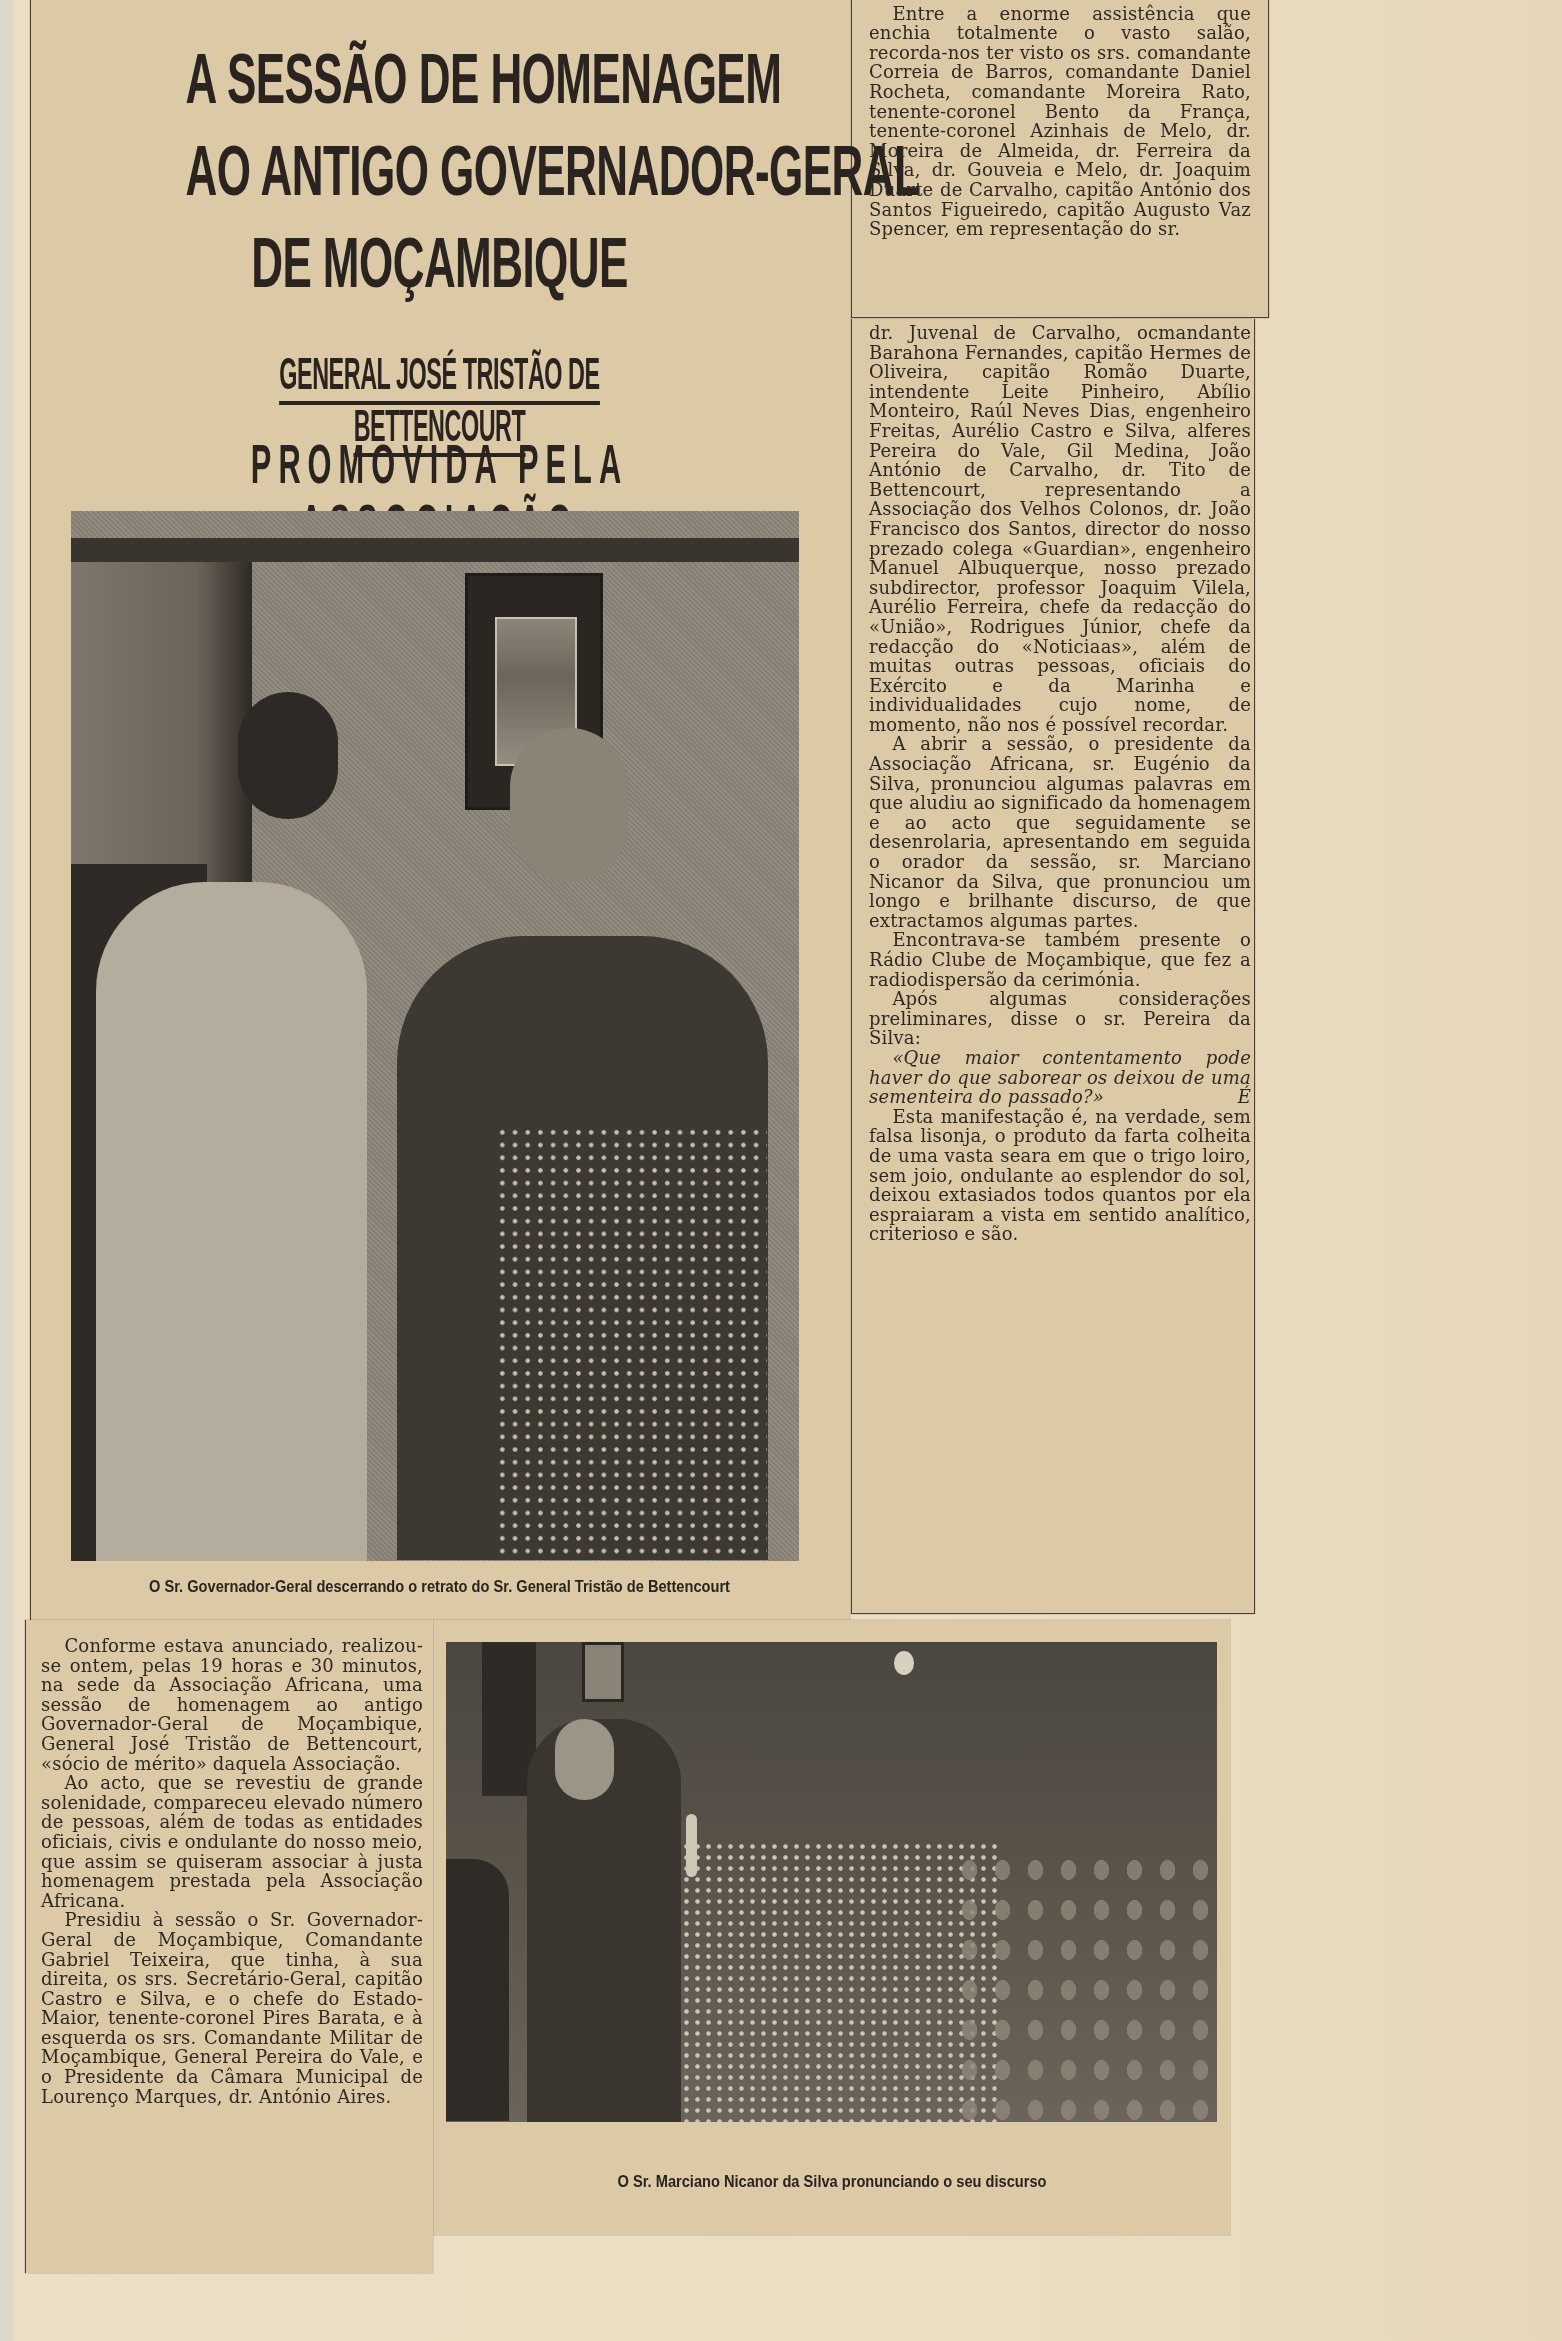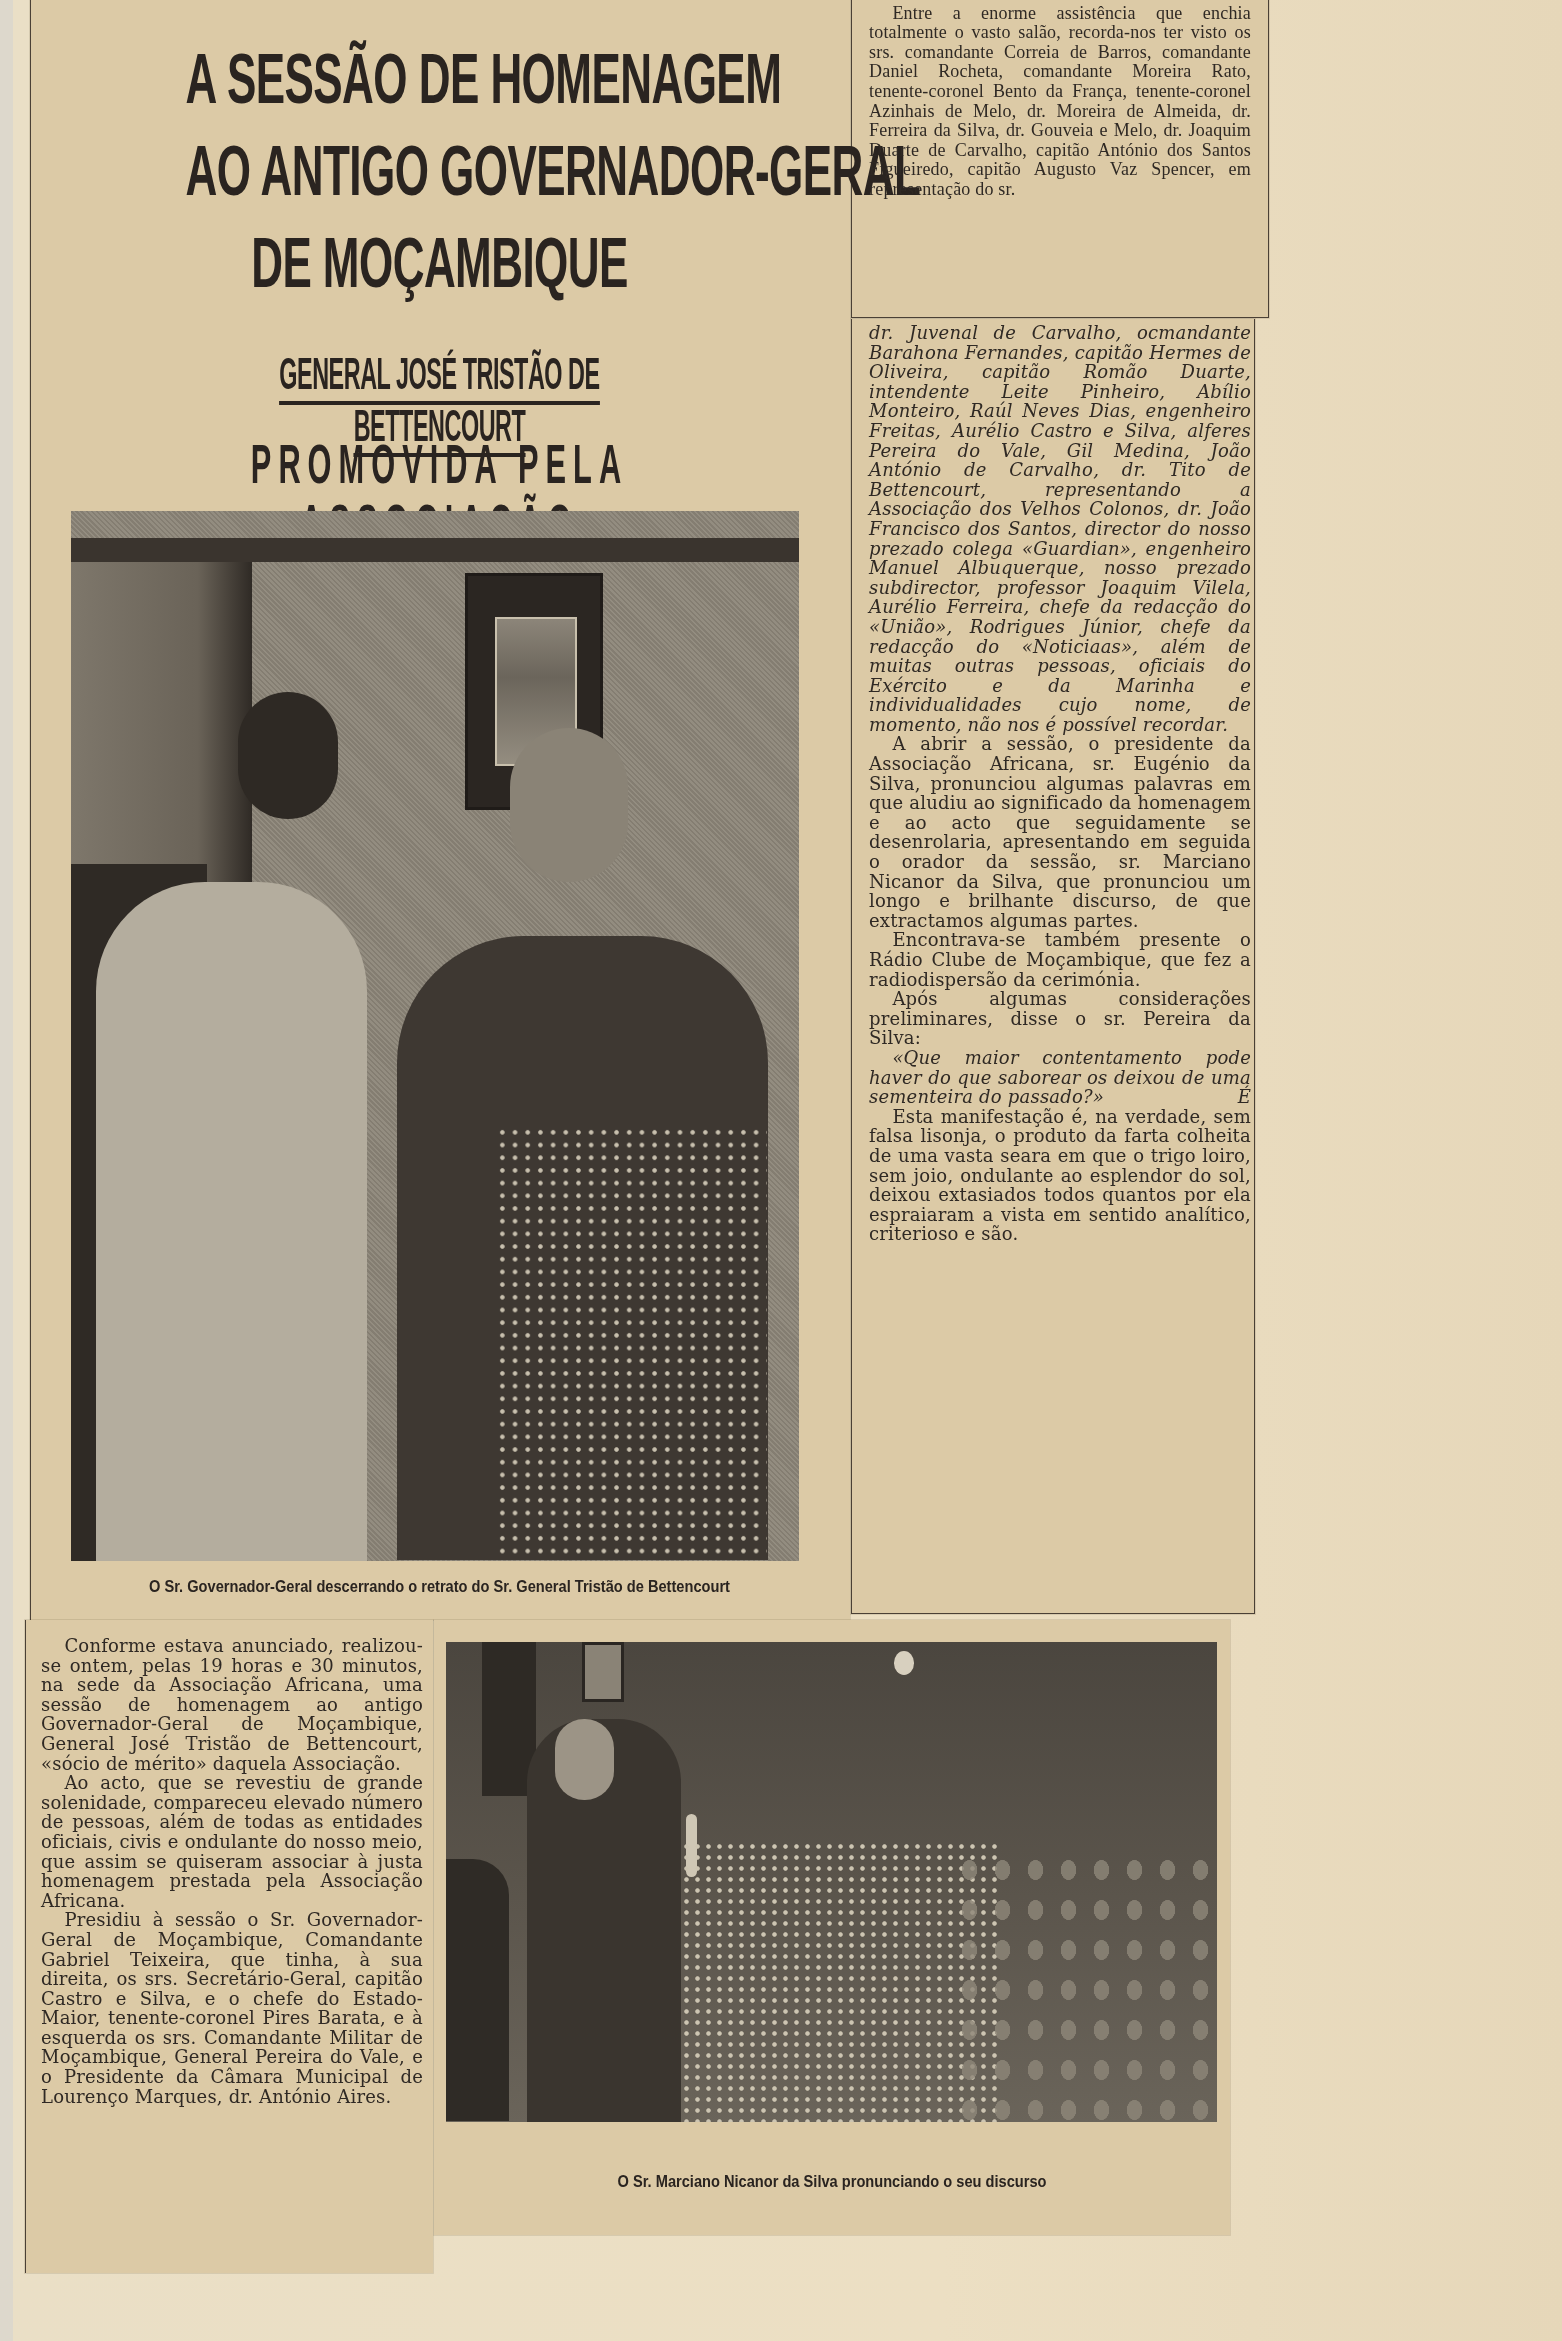--- a/index.html
+++ b/index.html
@@ -72,23 +72,23 @@
       transform-origin: center; transform: scaleX(0.86);
     }
     .cap1 { left: 30px; top: 1577px; width: 819px; }
     .cap2 { left: 434px; top: 2172px; width: 796px; }
 
     .col {
       position: absolute; color: #2f2924; font-family: "DejaVu Serif", serif;
       font-size: 18px; line-height: 19.6px; text-align: justify; hyphens: manual;
     }
     .col p { margin: 0; text-indent: 1.3em; }
-    .col p.noind { text-indent: 0; font-style: italic; }
+    .col p.noind { text-indent: 0; }
     .col p.ital { font-style: italic; }
-    .col-r1 { left: 869px; top: 3.6px; width: 382px; letter-spacing: 0.2px; font-family: Liberation Serif, serif; }
+    .col-r1 { left: 869px; top: 3.6px; width: 382px; letter-spacing: 0.2px; }
     .col-r2 { left: 869px; top: 323px; width: 382px; letter-spacing: 0.2px; }
     .col-left { left: 41px; top: 1636px; width: 382px; letter-spacing: 0.2px; }
     .q-end { text-align: right; font-style: italic; display: block; margin-top: -19.6px; }
   </style>
 </head>
 <body>
 
 <div class="page-edge"></div>
 <div class="page-bg"></div>
 

